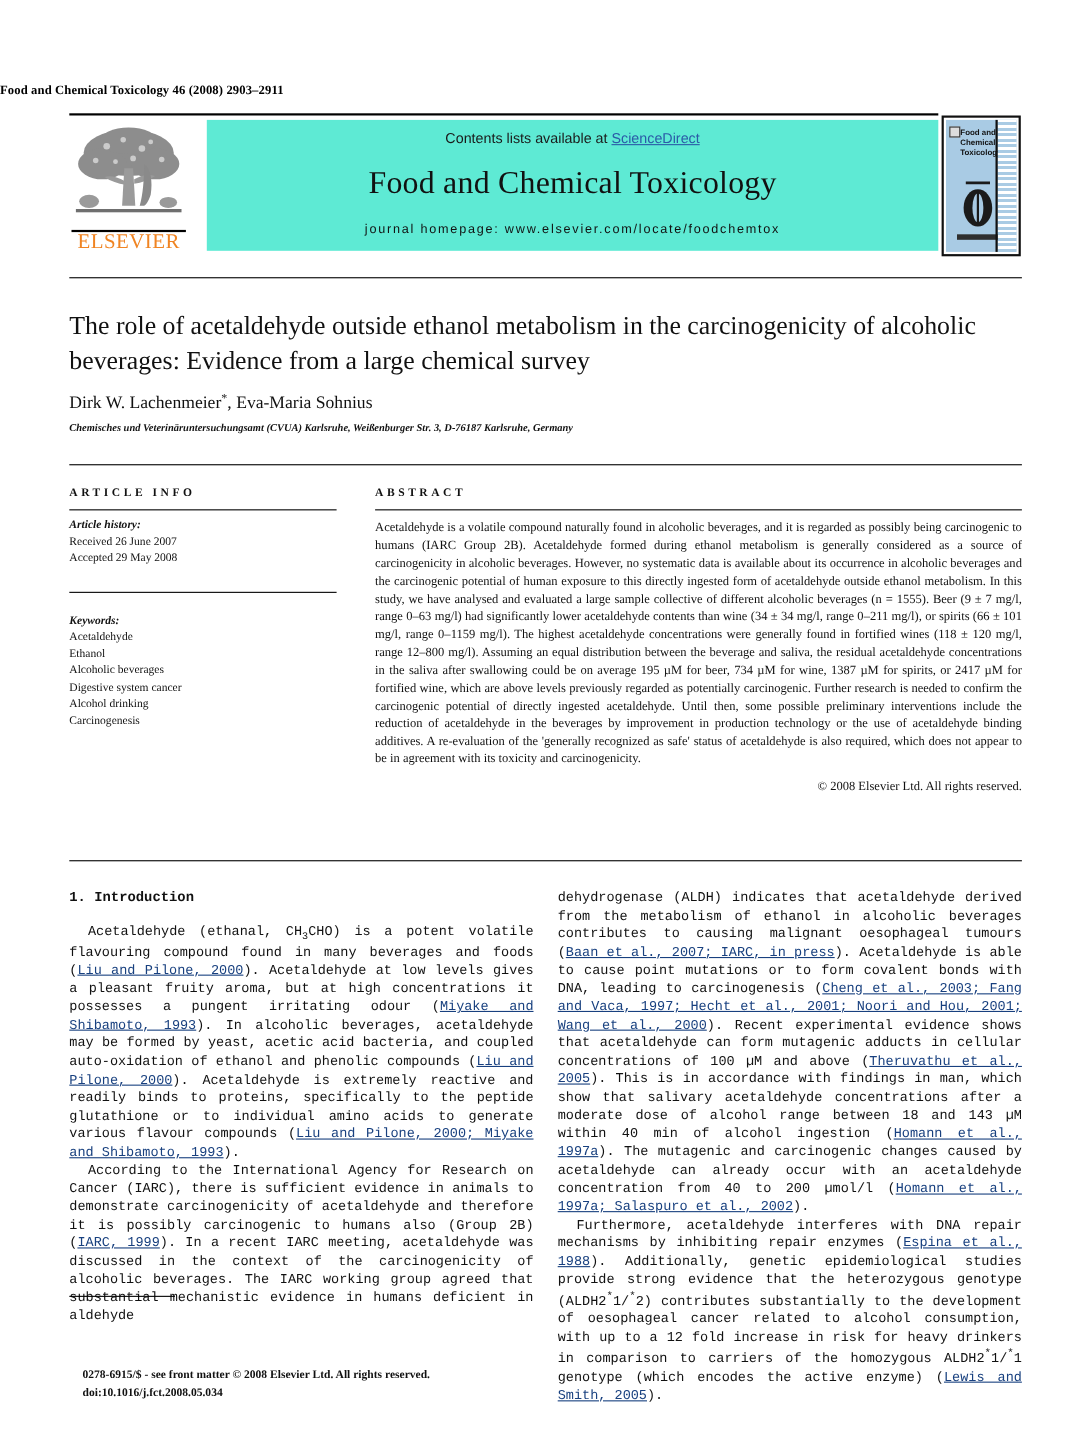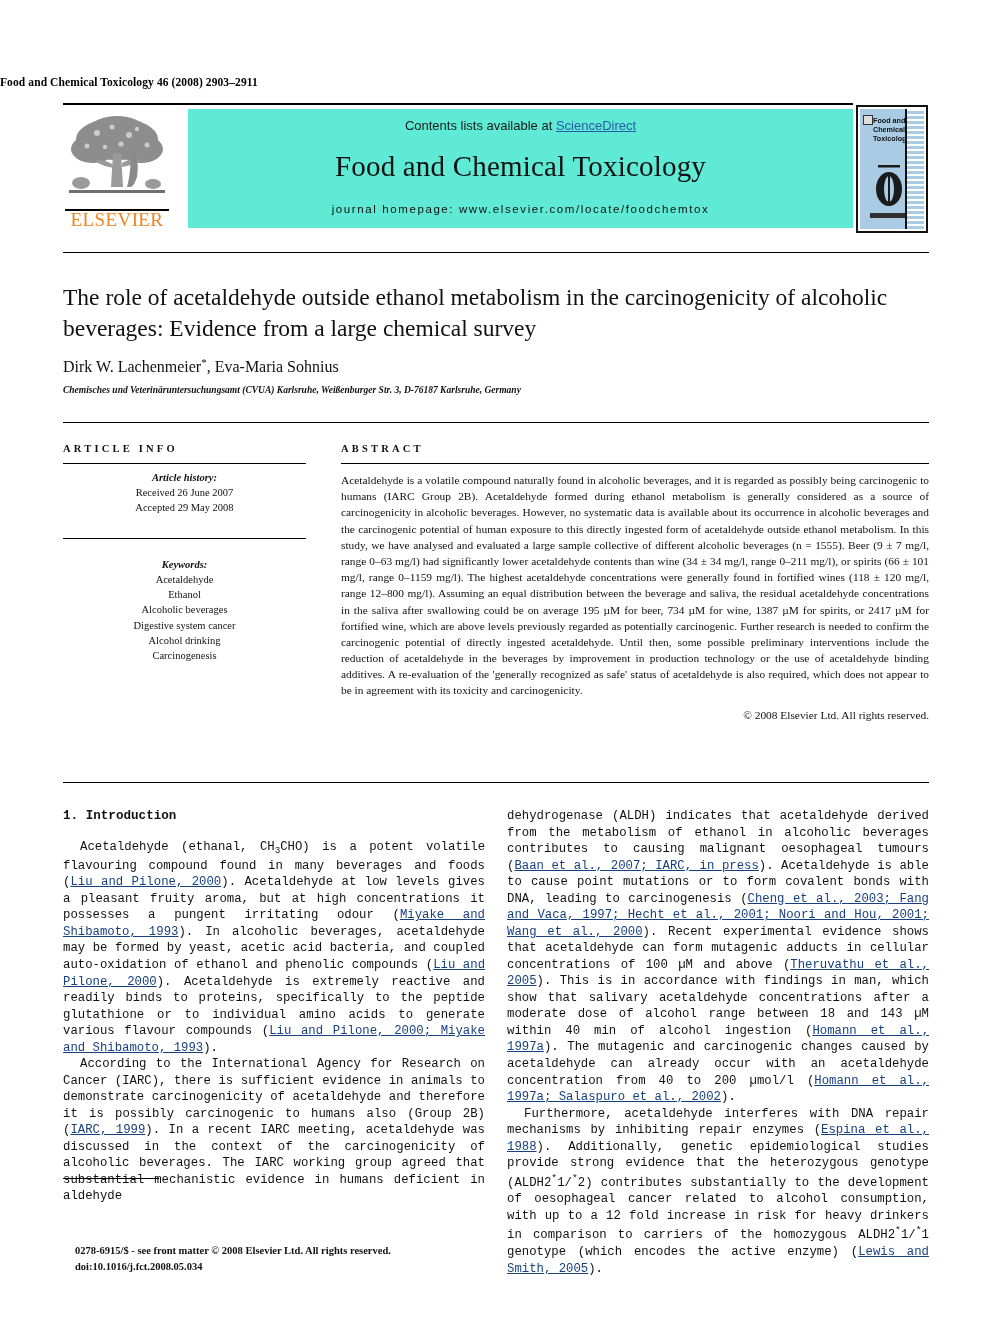--- a/index.html
+++ b/index.html
@@ -254,21 +254,20 @@
     height: 1px;
     background: #000;
     margin-top: 22px;
   }
   .info-block {
     font-family: "Liberation Serif", serif;
     font-size: 10.5px;
     line-height: 1.45;
     color: #111;
     margin-top: 6px;
-    text-align: center;
   }
   .info-label {
     font-style: italic;
     font-weight: bold;
   }
   .kw-list { margin-top: 18px; }
   .abstract-body {
     margin-top: 8px;
     font-family: "Liberation Serif", serif;
     font-size: 11.4px;

